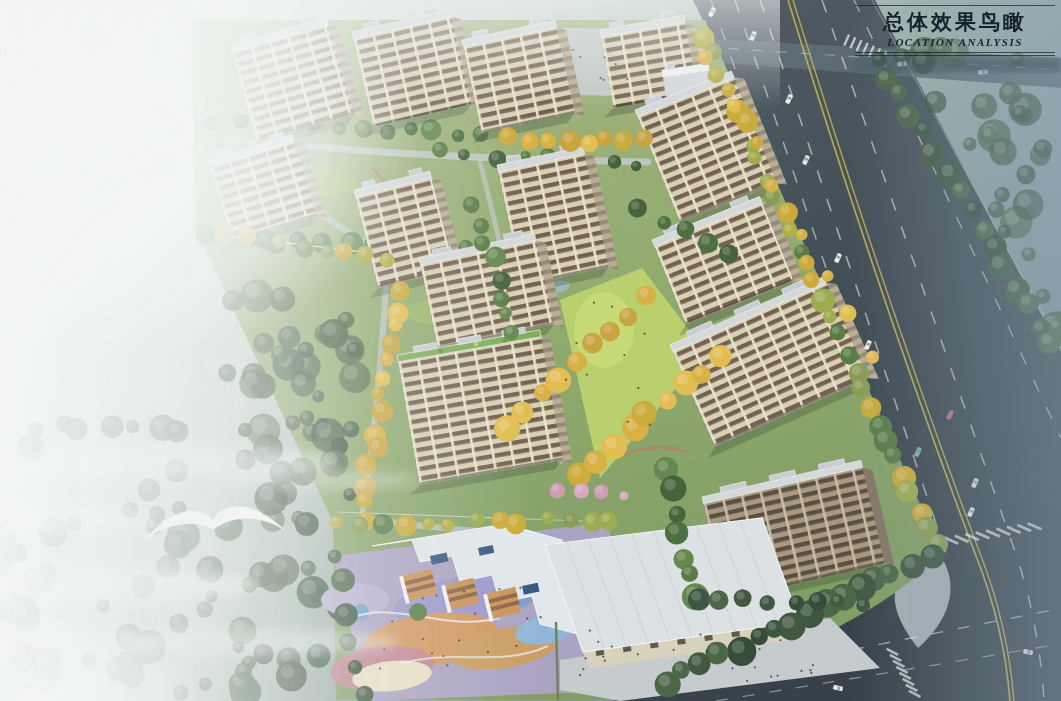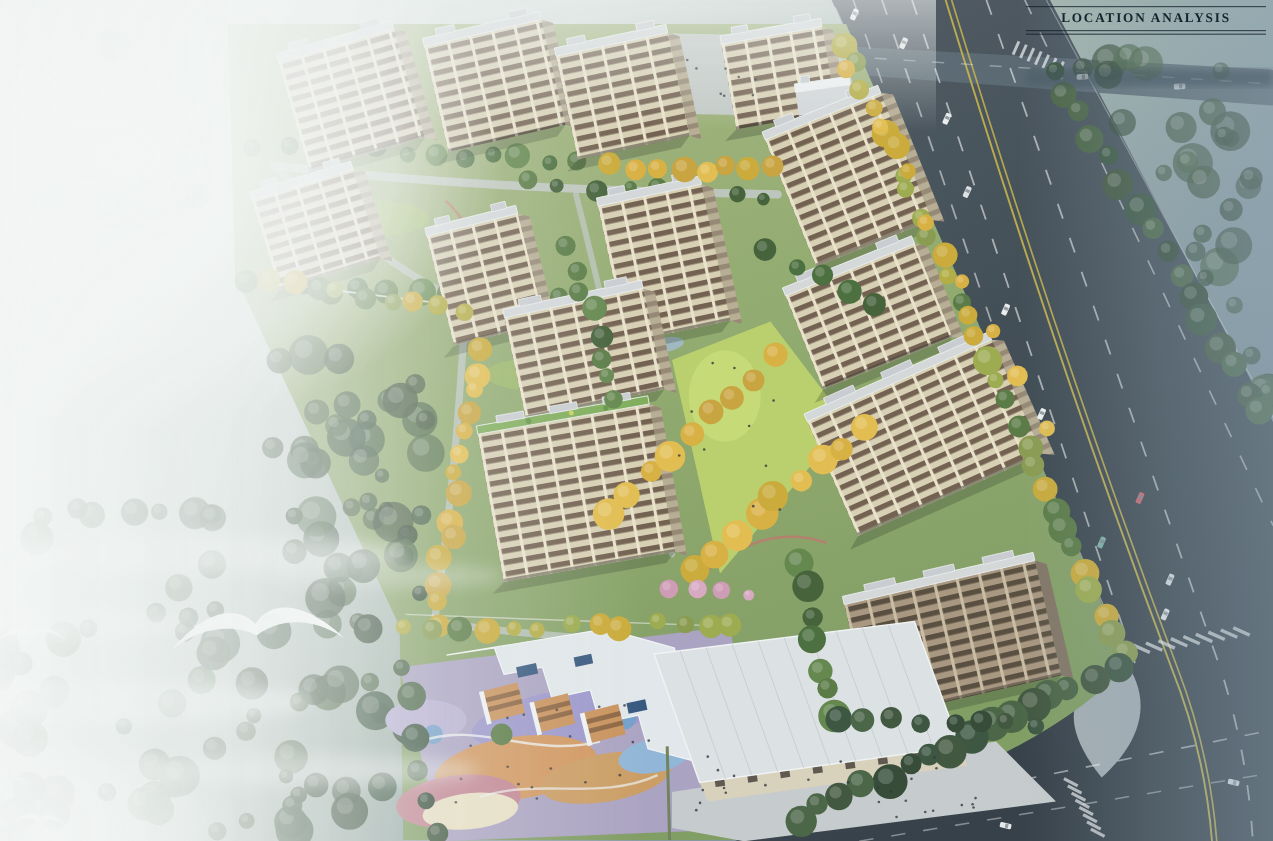--- a/index.html
+++ b/index.html
@@ -8,21 +8,21 @@
   .stage svg{position:absolute;left:0;top:0;}
   .title-block{position:absolute;top:5px;right:6px;width:200px;text-align:center;
                color:#16232e;z-index:5;}
   .title-rule{height:1px;background:rgba(18,30,42,.7);}
   .title-rule.rt{margin-bottom:2px;}
   .title-rule.rb1{margin-top:3px;}
   .title-rule.rb2{margin-top:2px;}
   .title-zh{font-family:"DejaVu Serif","Liberation Serif",serif;font-weight:bold;
             font-size:21px;letter-spacing:3px;line-height:27px;white-space:nowrap;}
   .title-en{font-family:"Liberation Serif",serif;font-weight:bold;font-size:11px;
-            letter-spacing:1.5px;line-height:14px;}
+            letter-spacing:1.5px;line-height:14px;font-style:italic;}
 </style>
 </head>
 <body>
 
 <div class="stage">
 <svg id="scene" width="1061" height="701" viewBox="0 0 1061 701">
   <defs>
     <linearGradient id="bgGrad" x1="0" y1="0" x2="1" y2="0.62">
       <stop offset="0" stop-color="#f2f4f3"></stop>
           <stop offset="0.35" stop-color="#cfd9d5"></stop>
@@ -1289,17 +1289,18 @@
     <rect x="0" y="0" width="540" height="701" fill="url(#fogLeft)"></rect>
     <rect x="0" y="0" width="780" height="110" fill="url(#fogTop)"></rect>
     <ellipse cx="110" cy="130" rx="310" ry="230" fill="url(#fogBlob)"></ellipse>
     <ellipse cx="40" cy="690" rx="160" ry="80" fill="url(#fogBlob)" opacity="0.8"></ellipse>
     <rect x="0" y="0" width="1061" height="701" fill="#dfe7e6" opacity="0.05"></rect>
   </g>
 </svg>
 
 <div class="title-block">
   <div class="title-rule rt"></div>
+  <div class="title-zh">总体效果鸟瞰</div>
   <div class="title-en">LOCATION ANALYSIS</div>
   <div class="title-rule rb1"></div>
   <div class="title-rule rb2"></div>
 </div>
 </div>
 
 </body></html>

